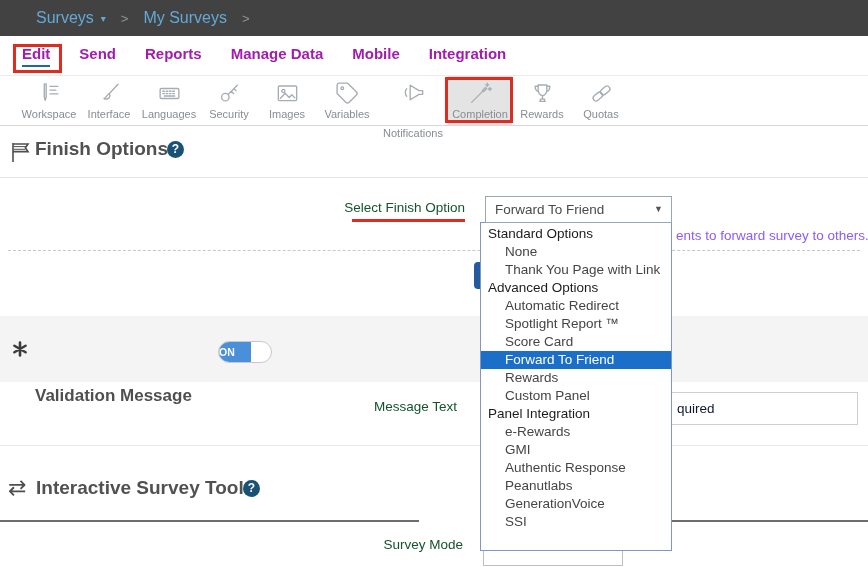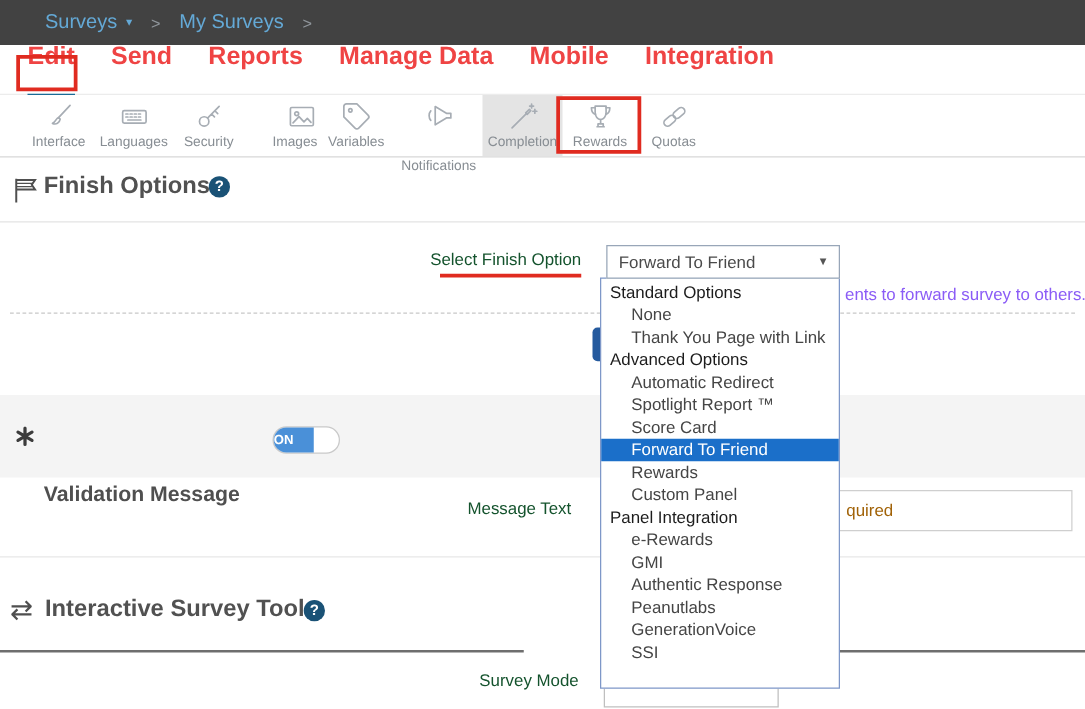--- a/index.html
+++ b/index.html
@@ -8,22 +8,22 @@
        font-family:"Liberation Sans",sans-serif;}
   
   .topbar{position:absolute;left:0;top:0;width:868px;height:36px;background:#424242;
           display:flex;align-items:center;padding-left:36px;}
   .crumb{color:#64a9d6;font-size:16px;cursor:pointer;}
   .crumb-caret{color:#64a9d6;font-size:10px;margin-left:7px;}
   .crumb-sep{color:#8f959b;font-size:13px;margin:0 15px;}
   
   .menubar{position:absolute;left:0;top:36px;width:868px;height:40px;background:#fff;
            display:flex;align-items:center;padding-left:22px;border-bottom:1px solid #ececec;}
-  .menu-item{color:#ef4444;font-size:20px;font-weight:700;margin-right:29px;cursor:pointer;
-             padding-bottom:18px;border-bottom:2px solid transparent;}
+  .menu-item{color:#a21caf;font-size:15px;font-weight:700;margin-right:29px;cursor:pointer;
+             padding-bottom:3px;border-bottom:2px solid transparent;}
   .menu-item.active{border-bottom:2px solid #1a6b96;}
   
   .toolbar{position:absolute;left:0;top:76px;width:868px;height:50px;background:#fff;
            border-bottom:1px solid #d8d8d8;display:flex;align-items:stretch;padding-left:18px;}
   .tool-item{display:flex;flex-direction:column;align-items:center;justify-content:flex-start;
              padding-top:4px;cursor:pointer;}
   .tool-item.active{background:#e4e4e4;}
   .tool-icon{height:26px;display:flex;align-items:center;}
   .tool-icon svg{display:block;}
   .tool-label{font-size:11px;color:#878d93;margin-top:2px;white-space:nowrap;}
@@ -57,21 +57,21 @@
   .val-band{position:absolute;left:0;top:316px;width:868px;height:66px;background:#f4f4f4;}
   .val-title{position:absolute;left:35px;top:338px;font-size:17px;font-weight:700;color:#4f4f4f;margin-top:48px;}
   .val-ast{position:absolute;left:12px;top:341px;}
   .toggle{position:absolute;left:218px;top:341px;width:54px;height:22px;border:1px solid #c9c9c9;
           border-radius:11px;background:#fff;cursor:pointer;}
   .toggle-on{position:absolute;left:0;top:0;width:32px;height:20px;background:#4a90d8;
              border-radius:10px 0 0 10px;color:#fff;font-size:10.5px;font-weight:700;
              line-height:20px;text-align:left;}
   .msg-input{position:absolute;left:485px;top:392px;width:373px;height:33px;background:#fff;
              border:1px solid #cfcfcf;z-index:1;}
-  .msg-input span{position:absolute;left:191px;top:8px;font-size:13.5px;color:#a16207;}
+  .msg-input span{position:absolute;left:191px;top:8px;font-size:13.5px;color:#0f172a;}
   
   .int-icon{position:absolute;left:8px;top:475px;font-size:22px;color:#4f4f4f;}
   .dark-div{position:absolute;top:520px;height:2px;background:#6e6e6e;z-index:1;}
   .mode-select{position:absolute;left:483px;top:530px;width:140px;height:36px;background:#fff;
                border:1px solid #bfbfbf;z-index:1;}
 </style>
 </head>
 <body>
 
 <div id="app">
@@ -87,20 +87,29 @@
   <div class="menubar">
       <div class="menu-item active">Edit</div>
       <div class="menu-item">Send</div>
       <div class="menu-item">Reports</div>
       <div class="menu-item">Manage Data</div>
       <div class="menu-item">Mobile</div>
       <div class="menu-item">Integration</div>
     </div>
 
   <div class="toolbar">
+      <div class="tool-item" style="width: 62px;">
+        <span class="tool-icon">
+          <svg width="25" height="25" viewBox="0 0 24 24" fill="none" stroke="#a7adb4" stroke-width="1.3" stroke-linecap="round" stroke-linejoin="round">
+            <path d="M7 2.8v12.4l.9 3.4.9-3.4V2.8z"></path>
+            <path d="M12.5 5.2H20M12.5 8.8h5.5M12.5 12.4H20"></path>
+          </svg>
+        </span>
+        <span class="tool-label">Workspace</span>
+      </div>
       <div class="tool-item" style="width: 58px;">
         <span class="tool-icon">
           <svg width="25" height="25" viewBox="0 0 24 24" fill="none" stroke="#a7adb4" stroke-width="1.3" stroke-linecap="round" stroke-linejoin="round">
             <path d="M20.2 3.2l-9 9.6"></path>
             <path d="M11.4 12.6c-2.2.4-2 3.4-4.7 4.4 2.8 1.3 5.5-.4 5.9-3.2z"></path>
           </svg>
         </span>
         <span class="tool-label">Interface</span>
       </div>
       <div class="tool-item" style="width: 62px;">
@@ -114,21 +123,21 @@
       </div>
       <div class="tool-item" style="width: 58px;">
         <span class="tool-icon">
           <svg width="25" height="25" viewBox="0 0 24 24" fill="none" stroke="#a7adb4" stroke-width="1.3" stroke-linecap="round" stroke-linejoin="round">
             <circle cx="8" cy="15.5" r="3.6"></circle>
             <path d="M10.6 12.9L19.5 4M16.2 7.3l2.2 2.2M13.7 9.8l2.2 2.2"></path>
           </svg>
         </span>
         <span class="tool-label">Security</span>
       </div>
-      <div class="tool-item" style="width: 58px; align-items: flex-end;">
+      <div class="tool-item" style="width: 58px;">
         <span class="tool-icon">
           <svg width="25" height="25" viewBox="0 0 24 24" fill="none" stroke="#a7adb4" stroke-width="1.3" stroke-linecap="round" stroke-linejoin="round">
             <rect x="3.2" y="4.8" width="17.6" height="14" rx="1"></rect>
             <circle cx="8" cy="9.6" r="1.5"></circle>
             <path d="M5.2 16.6l4.6-4.8 3.8 4 2.6-2.6 2.8 3"></path>
           </svg>
         </span>
         <span class="tool-label">Images</span>
       </div>
       <div class="tool-item" style="width: 62px;">

